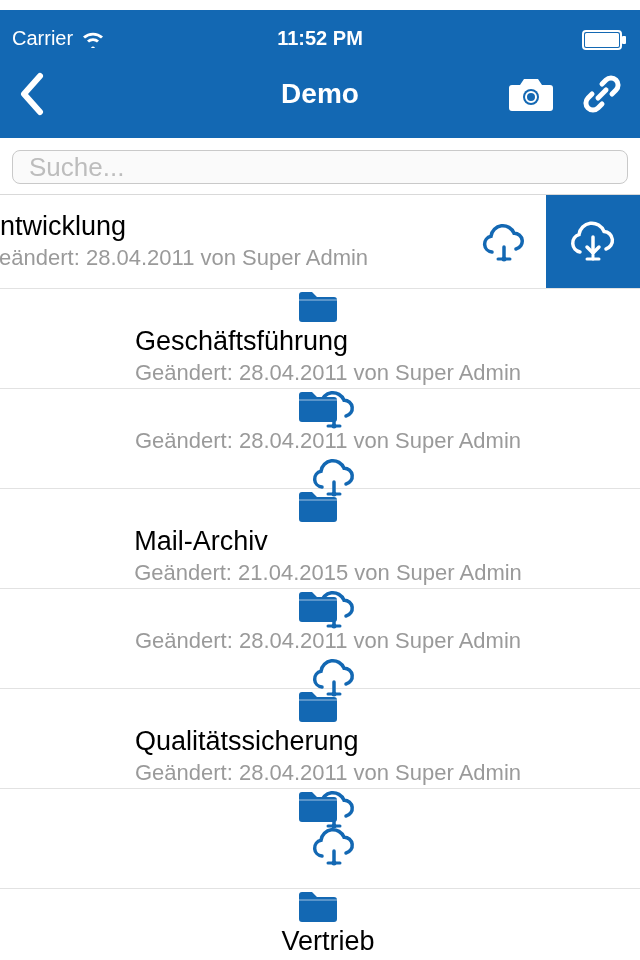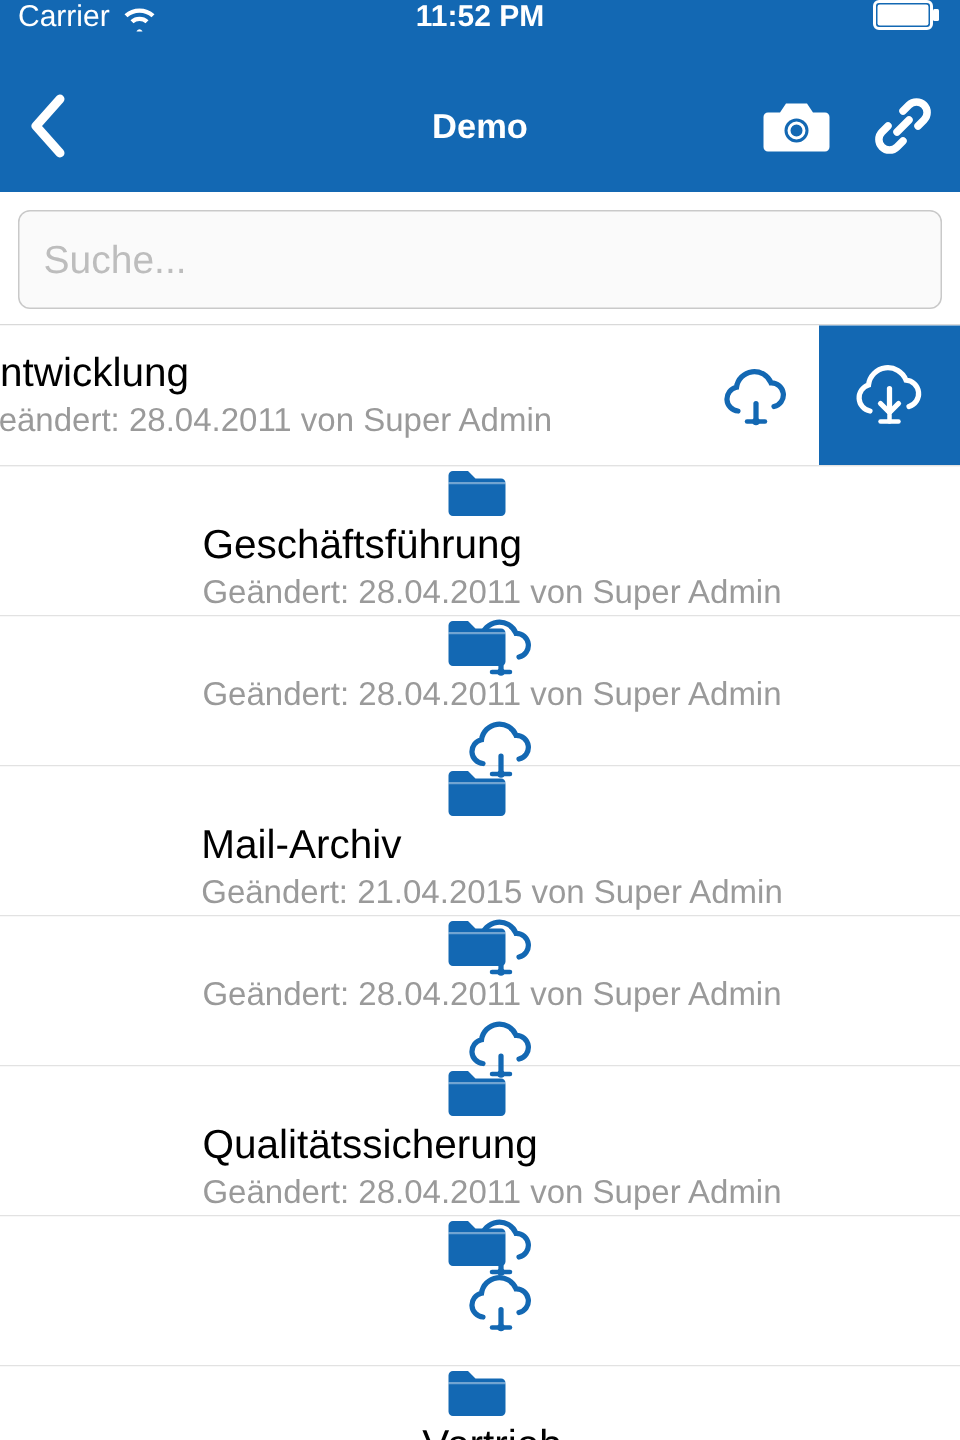--- a/index.html
+++ b/index.html
@@ -2,55 +2,56 @@
 <html><head>
 <meta charset="utf-8">
 <style>
   * { margin: 0; padding: 0; box-sizing: border-box; }
   html, body { width: 640px; height: 960px; overflow: hidden; font-family: -apple-system, "Helvetica Neue", Helvetica, Arial, sans-serif; background: #fff; }
   .status-bar {
     height: 40px;
     background: #1368b3;
     color: #fff;
     display: flex;
-    align-items: flex-start;
+    align-items: flex-end;
     justify-content: space-between;
     padding: 0 12px;
     font-size: 20px;
     font-weight: 500;
+    margin-top: 10px;
   }
   .status-left { display: flex; align-items: center; gap: 8px; }
   .status-center { position: absolute; left: 50%; transform: translateX(-50%); font-weight: 600; }
   .status-right { display: flex; align-items: center; }
   .nav-bar {
     height: 88px;
     background: #1368b3;
     color: #fff;
     display: flex;
     align-items: center;
     justify-content: space-between;
     padding: 0 18px;
   }
   .nav-title {
     position: absolute;
     left: 50%;
     transform: translateX(-50%);
-    font-size: 23px;
+    font-size: 28px;
     font-weight: 600;
     color: #fff;
   }
   .nav-left, .nav-right { display: flex; align-items: center; gap: 28px; }
   .search-wrap {
     padding: 12px 12px 10px 12px;
     background: #fff;
     border-bottom: 1px solid #d9d9d9;
   }
   .search-input {
     width: 100%;
-    height: 66px;
+    height: 34px;
     border: 1px solid #c9c9c9;
     border-radius: 8px;
     background: #fafafa;
     font-size: 26px;
     color: #c2410c;
     padding: 4px 16px;
   }
   .search-input::placeholder { color: #bdbdbd; }
   .swiped-row {
     display: flex;

